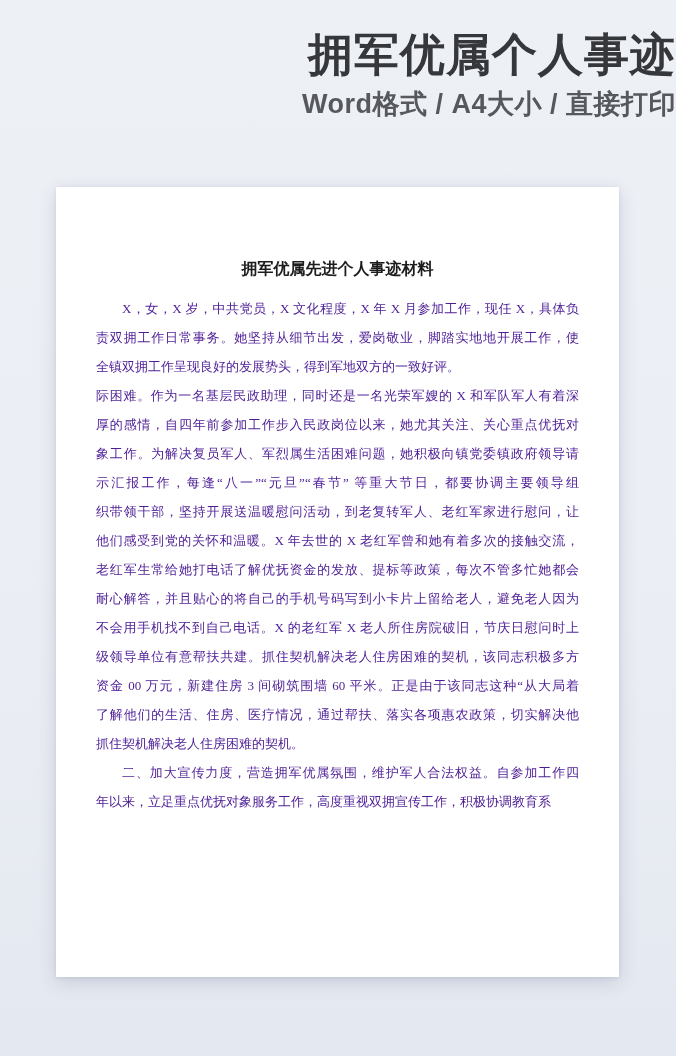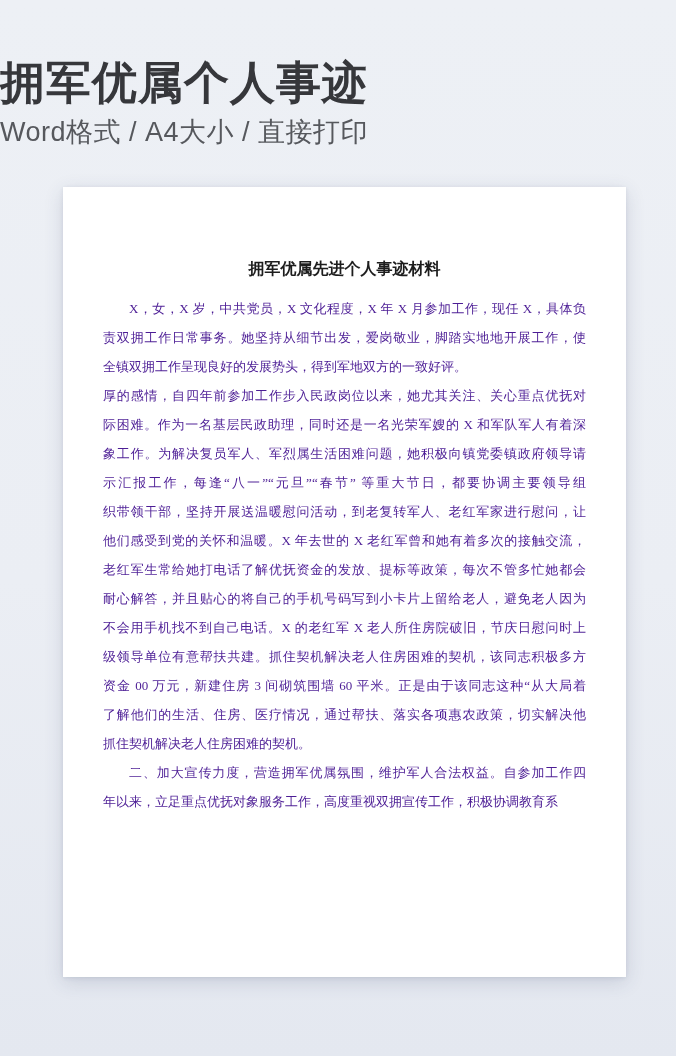--- a/index.html
+++ b/index.html
@@ -8,44 +8,44 @@
   }
   .stage {
     position: relative;
     width: 676px;
     height: 1056px;
     overflow: hidden;
     background: linear-gradient(180deg, #edf0f5 0%, #ebeef4 55%, #e4e8f0 100%);
     font-family: "Liberation Sans", sans-serif;
   }
   .hero {
-    padding-top: 58px;
-    text-align: left;
+    padding-top: 30px;
+    text-align: right;
   }
   .hero-title {
     margin: 0;
     font-size: 45px;
     line-height: 1.1;
     font-weight: 800;
     letter-spacing: 1px;
     color: #36373b;
     font-family: "Liberation Sans", "DejaVu Sans", sans-serif;
   }
   .hero-subtitle {
     margin: 9px 0 0 0;
     font-size: 27px;
     line-height: 1.15;
-    font-weight: 400;
+    font-weight: 700;
     letter-spacing: 0.5px;
     color: #56585d;
     font-family: "Liberation Sans", "DejaVu Sans", sans-serif;
   }
   .paper {
     position: absolute;
-    left: 63px;
+    left: 56px;
     top: 187px;
     width: 563px;
     height: 790px;
     background: #ffffff;
     box-shadow: 0 5px 18px rgba(50, 65, 100, 0.16), 0 1px 4px rgba(50, 65, 100, 0.10);
     box-sizing: border-box;
     padding: 71px 40px 0 40px;
   }
   .doc-title {
     margin: 0;
@@ -86,22 +86,22 @@
     <h1 class="hero-title">拥军优属个人事迹</h1>
     <p class="hero-subtitle">Word格式 / A4大小 / 直接打印</p>
   </div>
 
   <div class="paper">
     <h2 class="doc-title">拥军优属先进个人事迹材料</h2>
     <div class="doc-body">
         <div class="doc-line indent">X，女，X 岁，中共党员，X 文化程度，X 年 X 月参加工作，现任 X，具体负</div>
         <div class="doc-line">责双拥工作日常事务。她坚持从细节出发，爱岗敬业，脚踏实地地开展工作，使</div>
         <div class="doc-line para-end">全镇双拥工作呈现良好的发展势头，得到军地双方的一致好评。</div>
+        <div class="doc-line">际困难。作为一名基层民政助理，同时还是一名光荣军嫂的 X 和军队军人有着深</div>
         <div class="doc-line">厚的感情，自四年前参加工作步入民政岗位以来，她尤其关注、关心重点优抚对</div>
-        <div class="doc-line">际困难。作为一名基层民政助理，同时还是一名光荣军嫂的 X 和军队军人有着深</div>
         <div class="doc-line">象工作。为解决复员军人、军烈属生活困难问题，她积极向镇党委镇政府领导请</div>
         <div class="doc-line">示汇报工作，每逢“八一”“元旦”“春节” 等重大节日，都要协调主要领导组</div>
         <div class="doc-line">织带领干部，坚持开展送温暖慰问活动，到老复转军人、老红军家进行慰问，让</div>
         <div class="doc-line">他们感受到党的关怀和温暖。X 年去世的 X 老红军曾和她有着多次的接触交流，</div>
         <div class="doc-line">老红军生常给她打电话了解优抚资金的发放、提标等政策，每次不管多忙她都会</div>
         <div class="doc-line">耐心解答，并且贴心的将自己的手机号码写到小卡片上留给老人，避免老人因为</div>
         <div class="doc-line">不会用手机找不到自己电话。X 的老红军 X 老人所住房院破旧，节庆日慰问时上</div>
         <div class="doc-line">级领导单位有意帮扶共建。抓住契机解决老人住房困难的契机，该同志积极多方</div>
         <div class="doc-line">资金 00 万元，新建住房 3 间砌筑围墙 60 平米。正是由于该同志这种“从大局着</div>
         <div class="doc-line">了解他们的生活、住房、医疗情况，通过帮扶、落实各项惠农政策，切实解决他</div>

